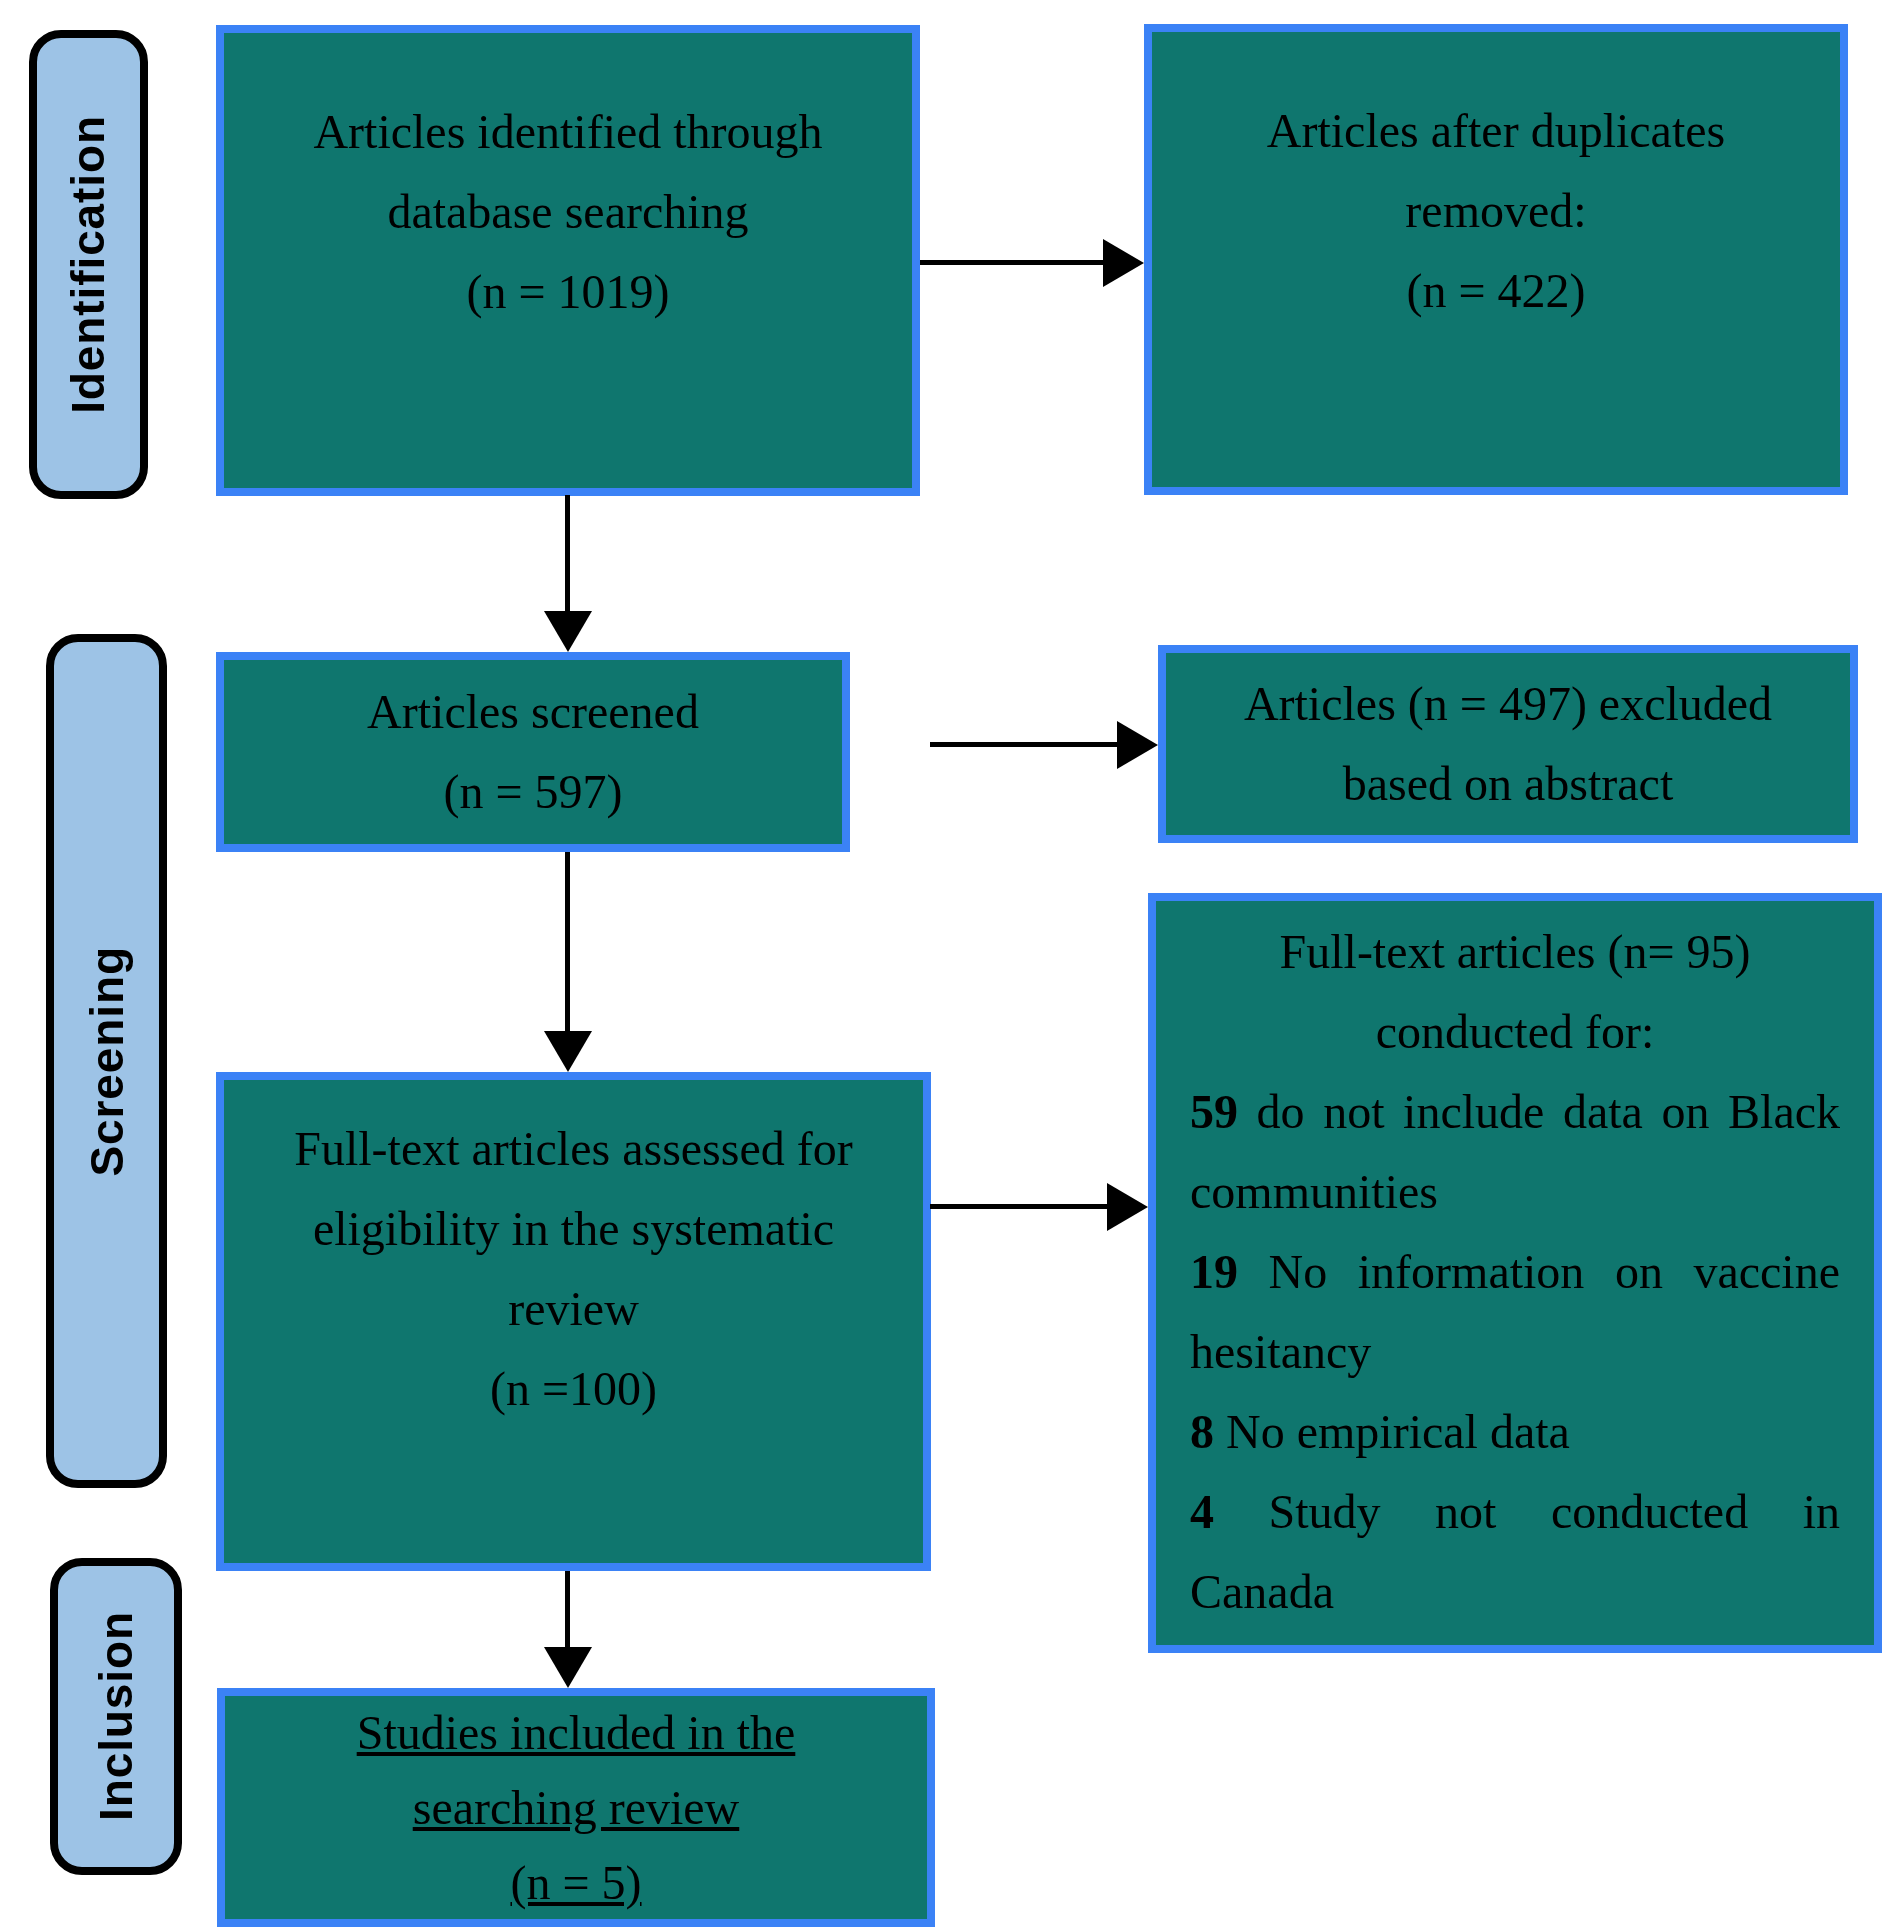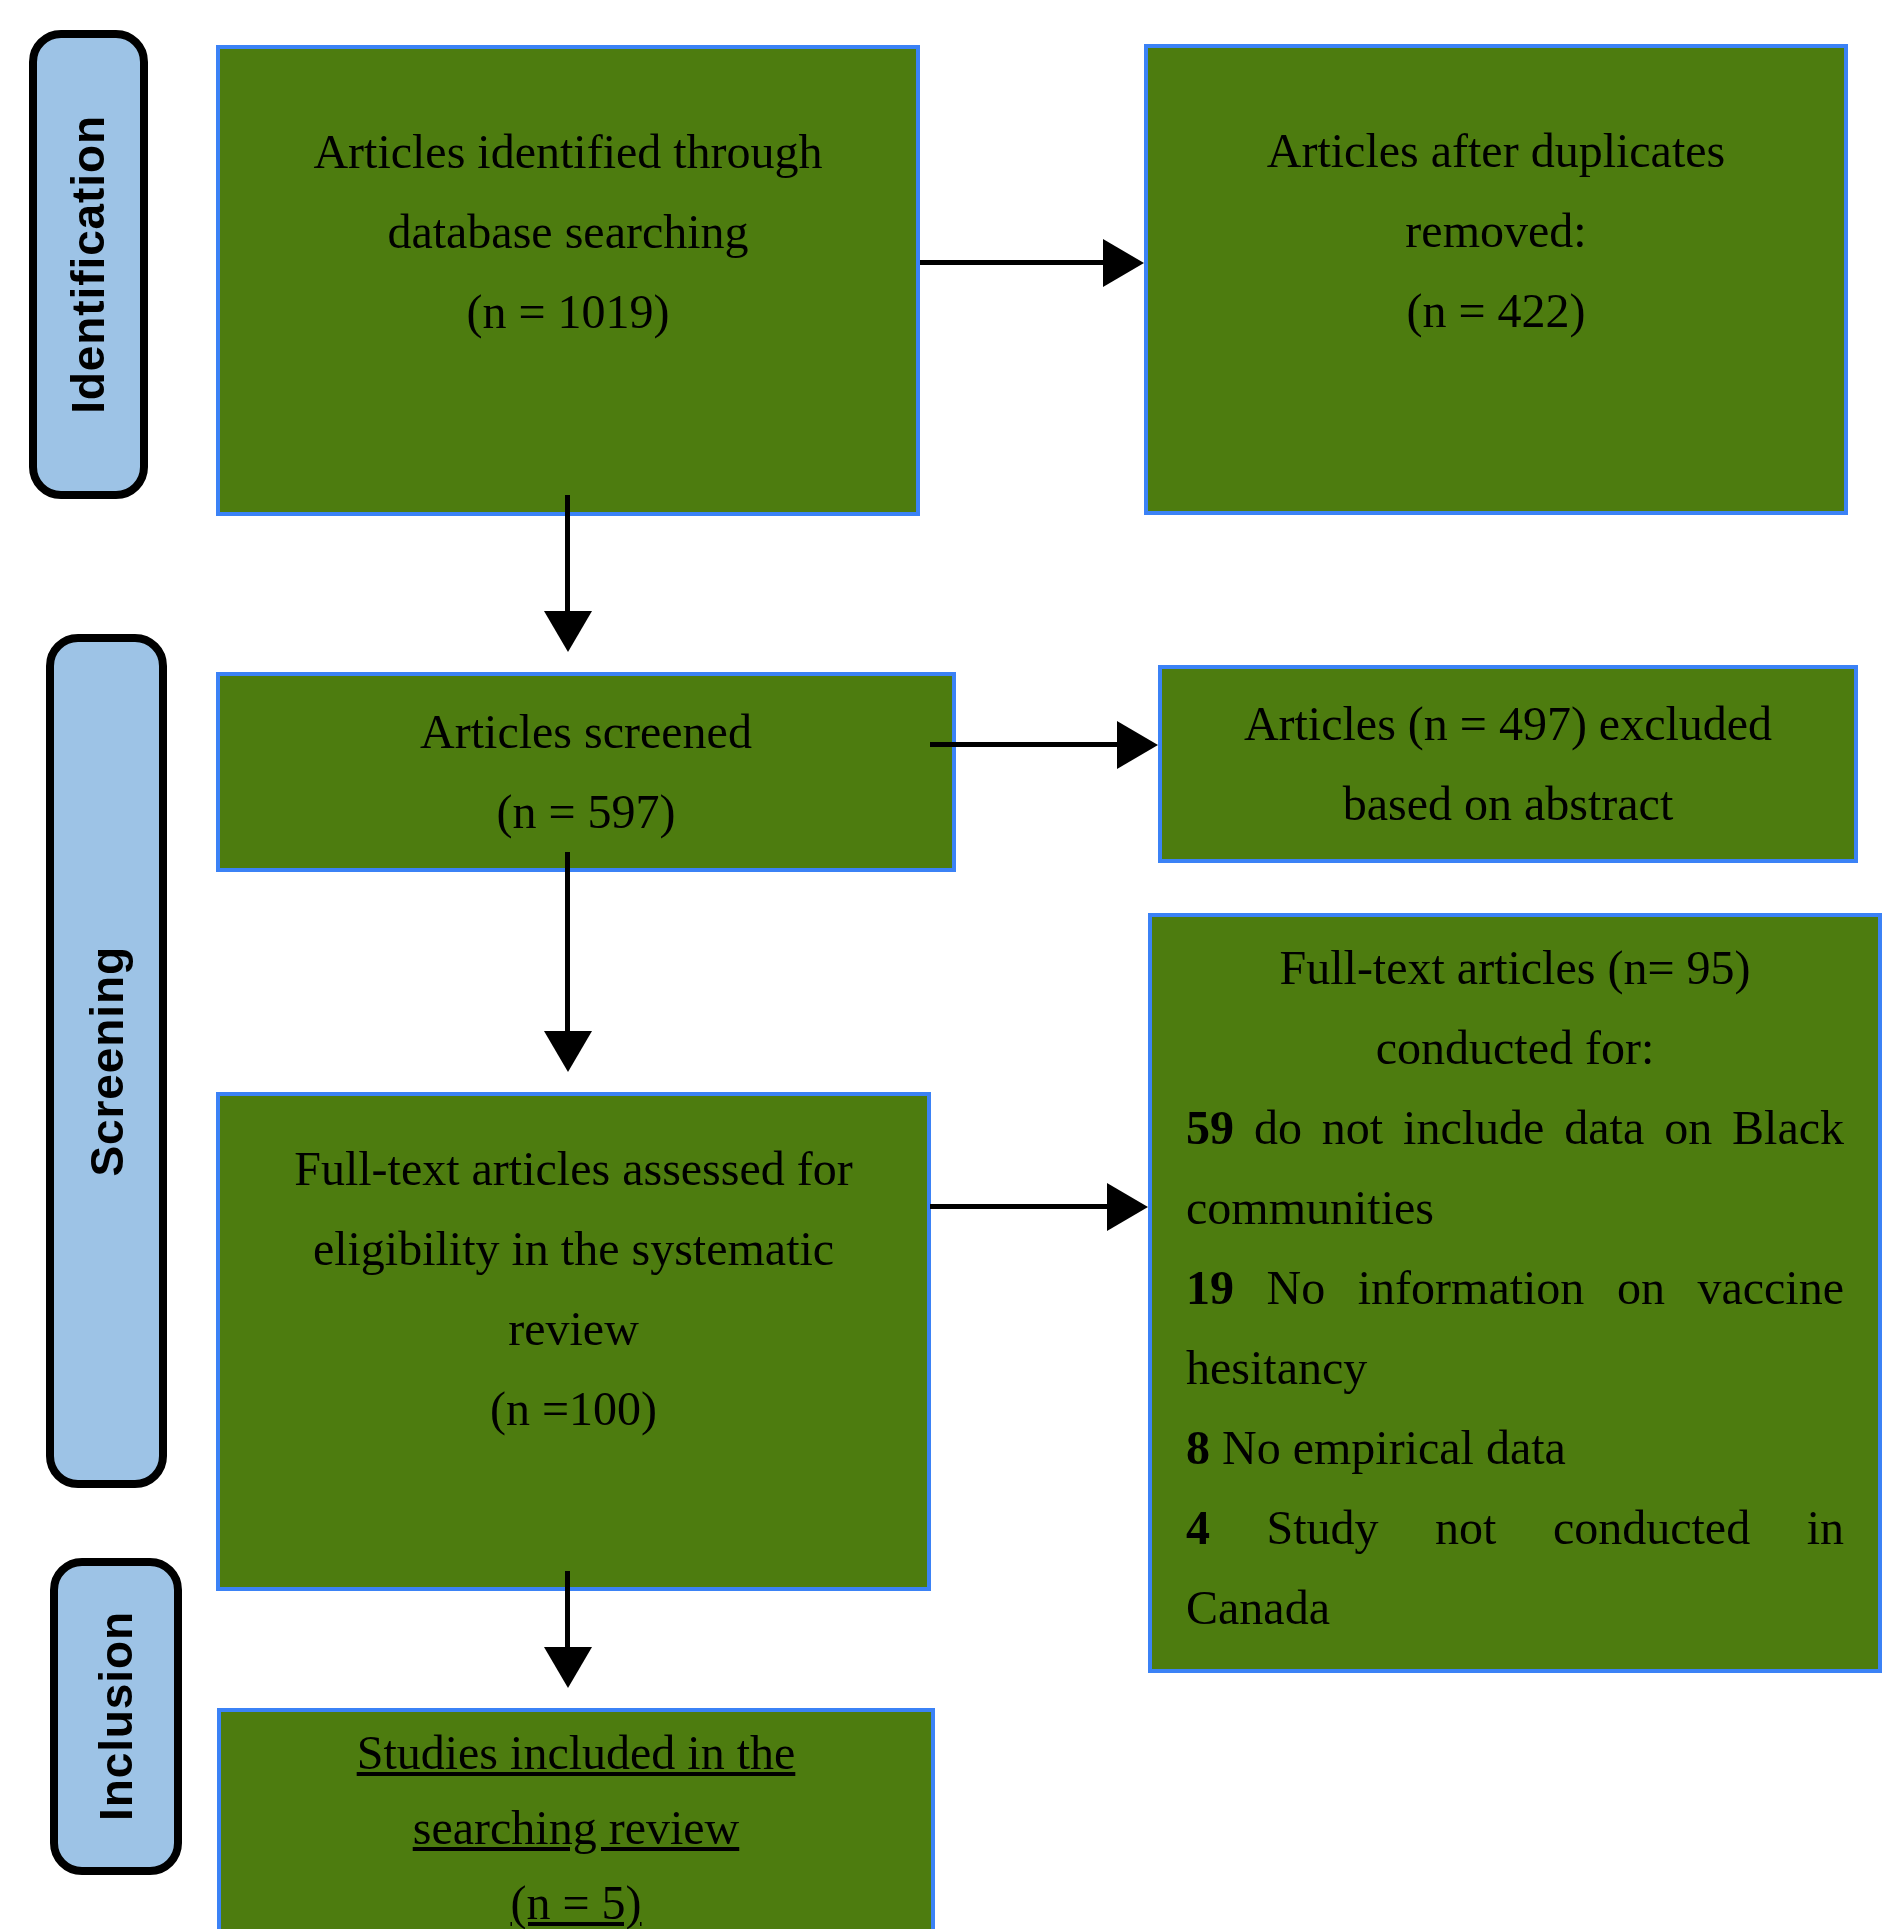--- a/index.html
+++ b/index.html
@@ -27,31 +27,30 @@
     transform: rotate(180deg);
     font-family: "Liberation Sans", "DejaVu Sans", sans-serif;
     font-weight: bold;
     font-size: 46px;
     letter-spacing: 0.9px;
     white-space: nowrap;
   }
   
   .box {
     position: absolute;
-    background: #4d7c0f;
-    border: 4px solid #3b82f6;
+    background: #0f766e;
+    border: 8px solid #3b82f6;
     box-sizing: border-box;
     display: flex;
     flex-direction: column;
     align-items: center;
     justify-content: center;
     text-align: center;
     font-size: 48px;
     line-height: 80px;
-    margin-top: 20px;
   }
   .box .bline { width: 100%; }
   
   .box.exclusion {
     justify-content: flex-start;
     text-align: left;
     align-items: stretch;
     padding: 10.7px 34px 0 34px;
   }
   .exclusion .hline { text-align: center; }
@@ -96,21 +95,21 @@
     <div class="bline">database searching</div>
     <div class="bline">(n = 1019)</div>
   </div>
 
   <div class="box" style="left:1144px; top:24px; width:704px; height:471px; padding-bottom:98px;">
     <div class="bline">Articles after duplicates</div>
     <div class="bline">removed:</div>
     <div class="bline">(n = 422)</div>
   </div>
 
-  <div class="box" style="left:216px; top:652px; width:740px; height:200px;">
+  <div class="box" style="left:216px; top:652px; width:634px; height:200px;">
     <div class="bline">Articles screened</div>
     <div class="bline">(n = 597)</div>
   </div>
 
   <div class="box" style="left:1158px; top:645px; width:700px; height:198px;text-align:center;">
     <div class="bline">Articles (n = 497) excluded</div>
     <div class="bline">based on abstract</div>
   </div>
 
   <div class="box" style="left:216px; top:1072px; width:715px; height:499px; padding-bottom:105px;">

